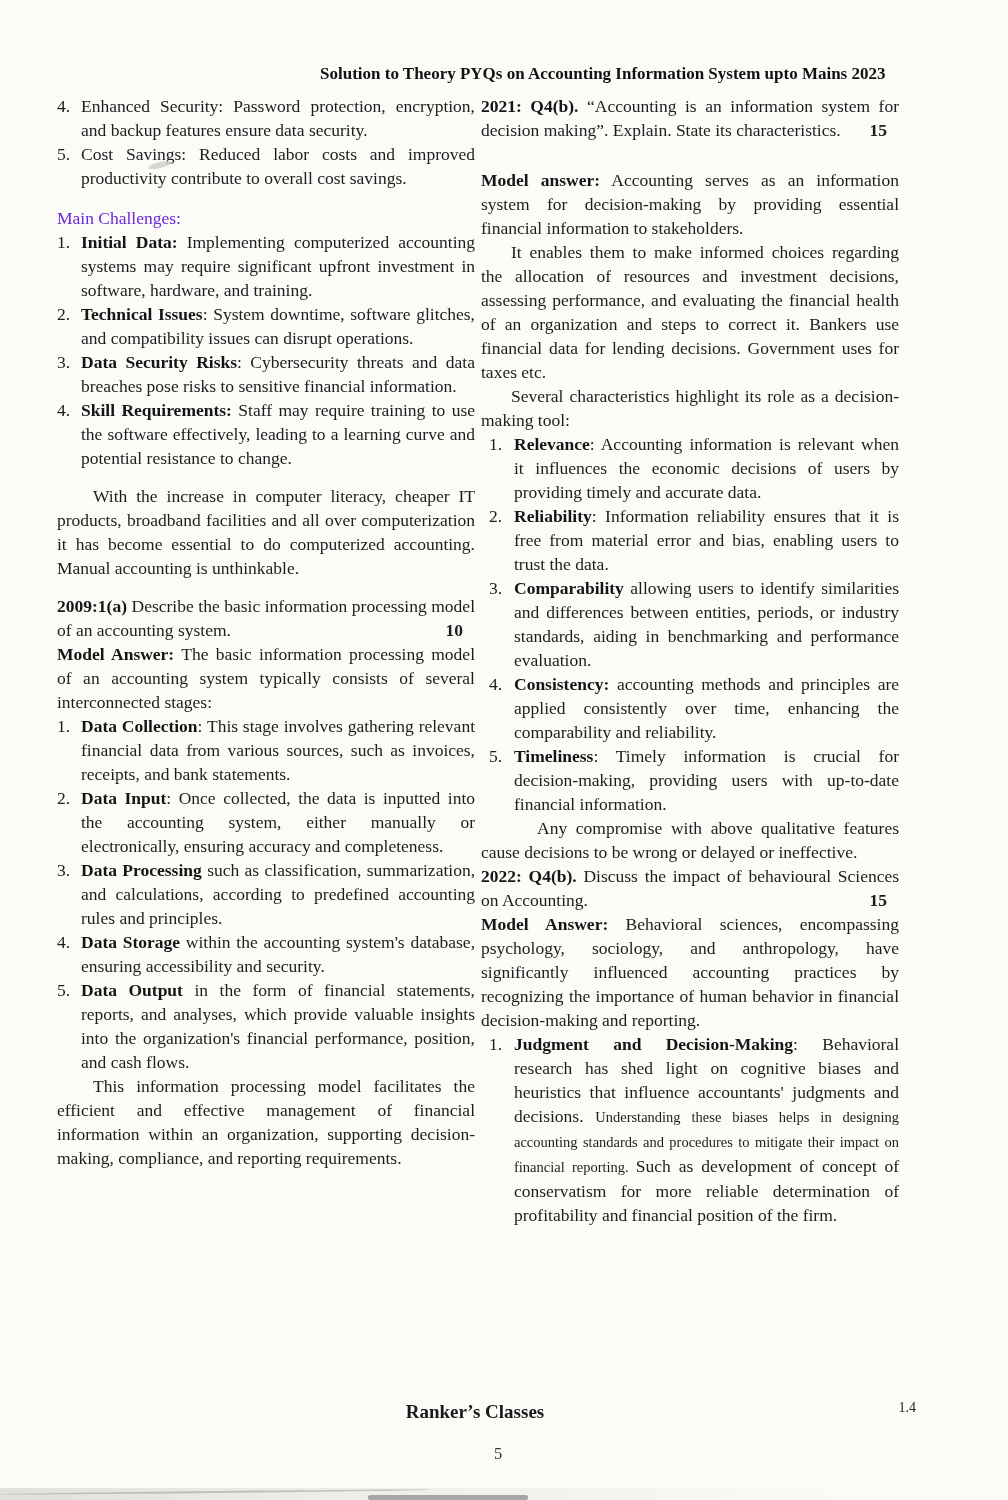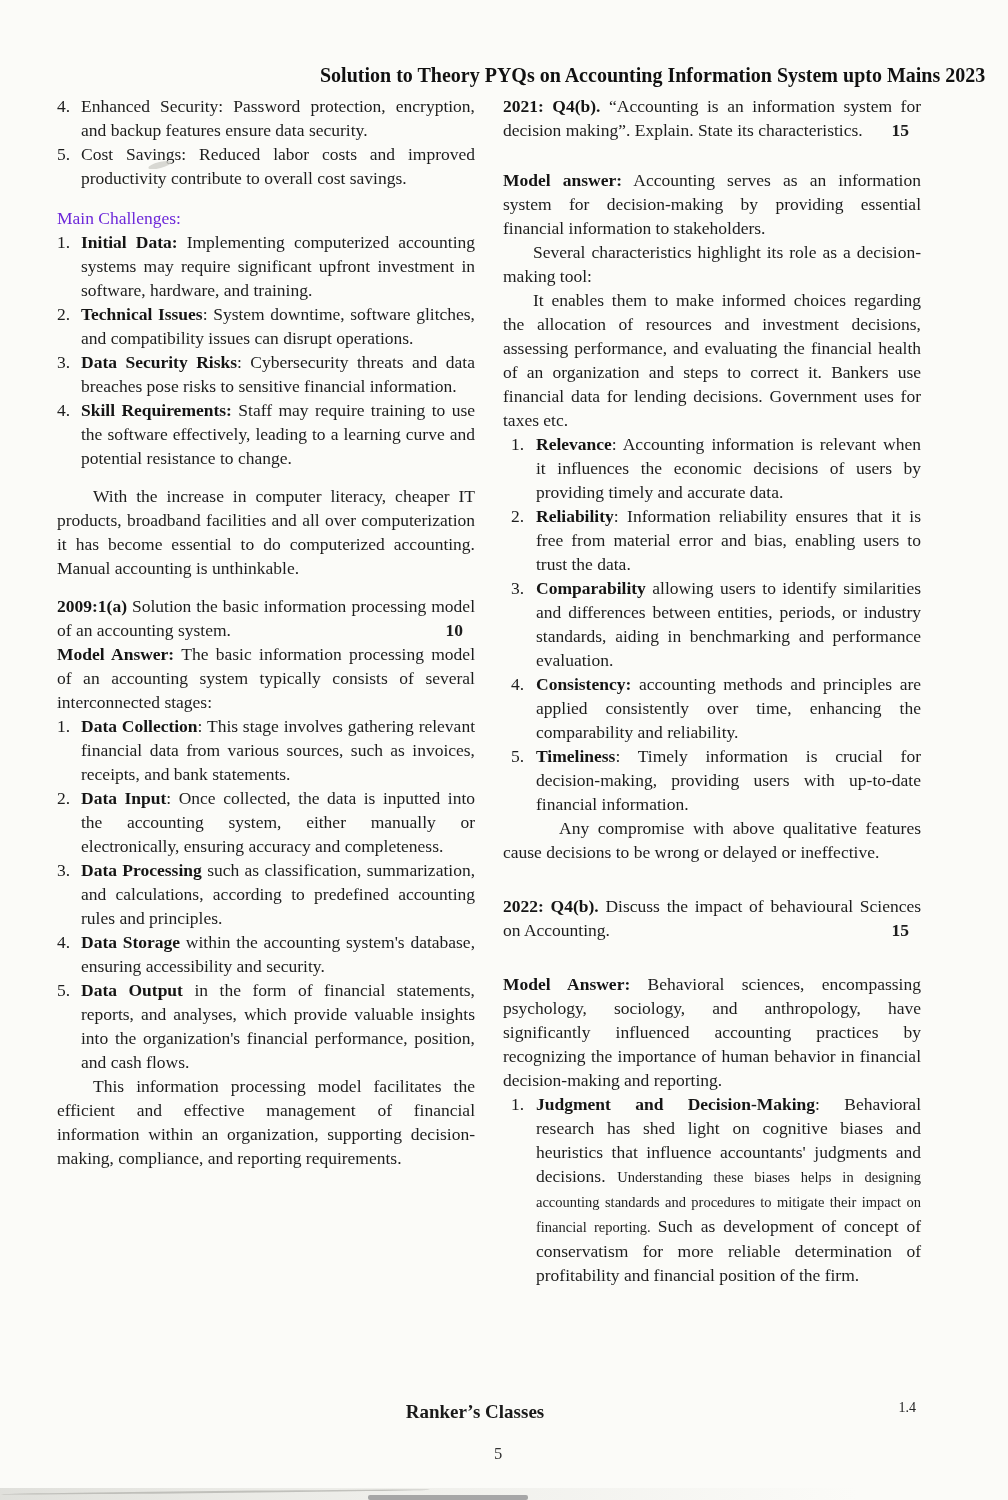--- a/index.html
+++ b/index.html
@@ -5,47 +5,47 @@
   html,body { margin:0; padding:0; }
   body {
     width:1008px; height:1500px; position:relative;
     background:#fbfbf8;
     font-family:"Liberation Serif", serif;
     color:#1d1d1d;
     overflow:hidden;
   }
   .page-title {
     position:absolute; top:64px; left:320px;
-    font-weight:bold; font-size:20px; white-space:nowrap;
+    font-weight:bold; font-size:17px; white-space:nowrap;
     color:#111;
   }
   .col {
     position:absolute; top:94px; width:418px;
     font-size:17.5px; line-height:24px; text-align:justify;
   }
   .col-left  { left:57px; }
-  .col-right { left:503px; }
+  .col-right { left:481px; }
   .b { font-weight:bold; color:#151515; }
   p { margin:0; }
   .li { display:flex; }
   .li .num  { flex:0 0 24px; }
   .li .body { flex:1; text-align:justify; }
   .r-list .li { padding-left:8px; }
   .r-list .li .num { flex:0 0 25px; }
   .indent    { text-indent:36px; }
   .indent-sm { text-indent:30px; }
   .indent-lg { text-indent:56px; }
   .heading { font-weight:normal; color:#6d28d9; }
   .question { position:relative; }
   .marks { position:absolute; right:12px; bottom:0; font-weight:bold; }
   .small { font-size:14.5px; }
   .mt16 { margin-top:16px; }
   .mt14 { margin-top:14px; }
   .mt26 { margin-top:26px; }
-  .mt30 { margin-top:30px; }
+  .mt30 { }
   .footer-brand {
     position:absolute; top:1401px; left:0; width:950px;
     text-align:center; font-weight:bold; font-size:19px; color:#1a1a1a;
   }
   .footer-section {
     position:absolute; top:1400px; right:92px; font-size:14px; color:#222;
   }
   .footer-page {
     position:absolute; top:1444px; left:0; width:996px;
     text-align:center; font-size:16.5px; color:#333;
@@ -101,21 +101,21 @@
       <span class="body"><span class="b">Data Security Risks</span><span>: Cybersecurity threats and data breaches pose risks to sensitive financial information.</span></span>
     </div>
     <div class="li">
       <span class="num">4.</span>
       <span class="body"><span class="b">Skill Requirements:</span><span> Staff may require training to use the software effectively, leading to a learning curve and potential resistance to change.</span></span>
     </div>
 
     <p class="indent mt14">With the increase in computer literacy, cheaper IT products, broadband facilities and all over computerization it has become essential to do computerized accounting. Manual accounting is unthinkable.</p>
 
     <div class="question mt14">
-      <span class="b">2009:1(a)</span><span> Solution the basic information processing model of an accounting system.</span>
+      <span class="b">2009:1(a)</span><span> Describe the basic information processing model of an accounting system.</span>
       <span class="marks">10</span>
     </div>
 
     <p><span class="b">Model Answer:</span><span> The basic information processing model of an accounting system typically consists of several interconnected stages:</span></p>
 
     <div class="li">
       <span class="num">1.</span>
       <span class="body"><span class="b">Data Collection</span><span>: This stage involves gathering relevant financial data from various sources, such as invoices, receipts, and bank statements.</span></span>
     </div>
     <div class="li">
@@ -140,22 +140,22 @@
 
   <div class="col col-right">
 
     <div class="question">
       <span class="b">2021: Q4(b).</span><span> “Accounting is an information system for decision making”. Explain. State its characteristics.</span>
       <span class="marks">15</span>
     </div>
 
     <p class="mt26"><span class="b">Model answer:</span><span> Accounting serves as an information system for decision-making by providing essential financial information to stakeholders.</span></p>
 
+    <p class="indent-sm">It enables them to make informed choices regarding the allocation of resources and investment decisions, assessing performance, and evaluating the financial health of an organization and steps to correct it. Bankers use financial data for lending decisions. Government uses for taxes etc.</p>
     <p class="indent-sm">Several characteristics highlight its role as a decision-making tool:</p>
-    <p class="indent-sm">It enables them to make informed choices regarding the allocation of resources and investment decisions, assessing performance, and evaluating the financial health of an organization and steps to correct it. Bankers use financial data for lending decisions. Government uses for taxes etc.</p>
 
     <div class="r-list">
       <div class="li">
         <span class="num">1.</span>
         <span class="body"><span class="b">Relevance</span><span>: Accounting information is relevant when it influences the economic decisions of users by providing timely and accurate data.</span></span>
       </div>
       <div class="li">
         <span class="num">2.</span>
         <span class="body"><span class="b">Reliability</span><span>: Information reliability ensures that it is free from material error and bias, enabling users to trust the data.</span></span>
       </div>

